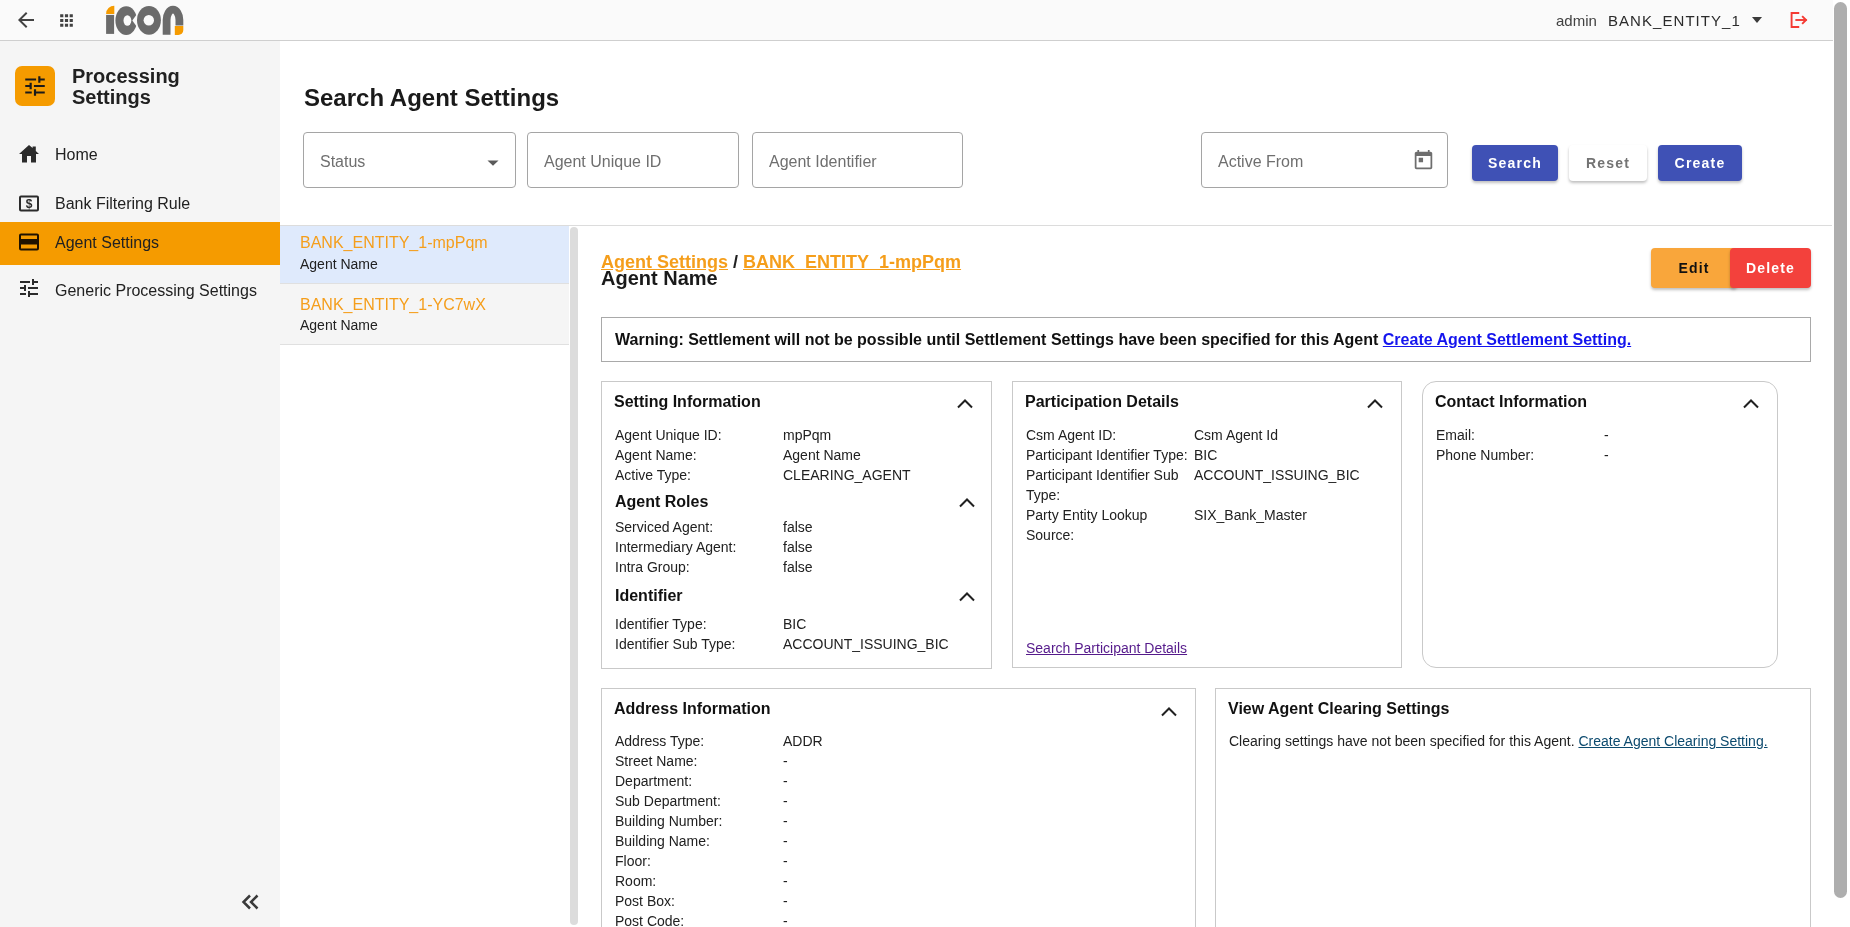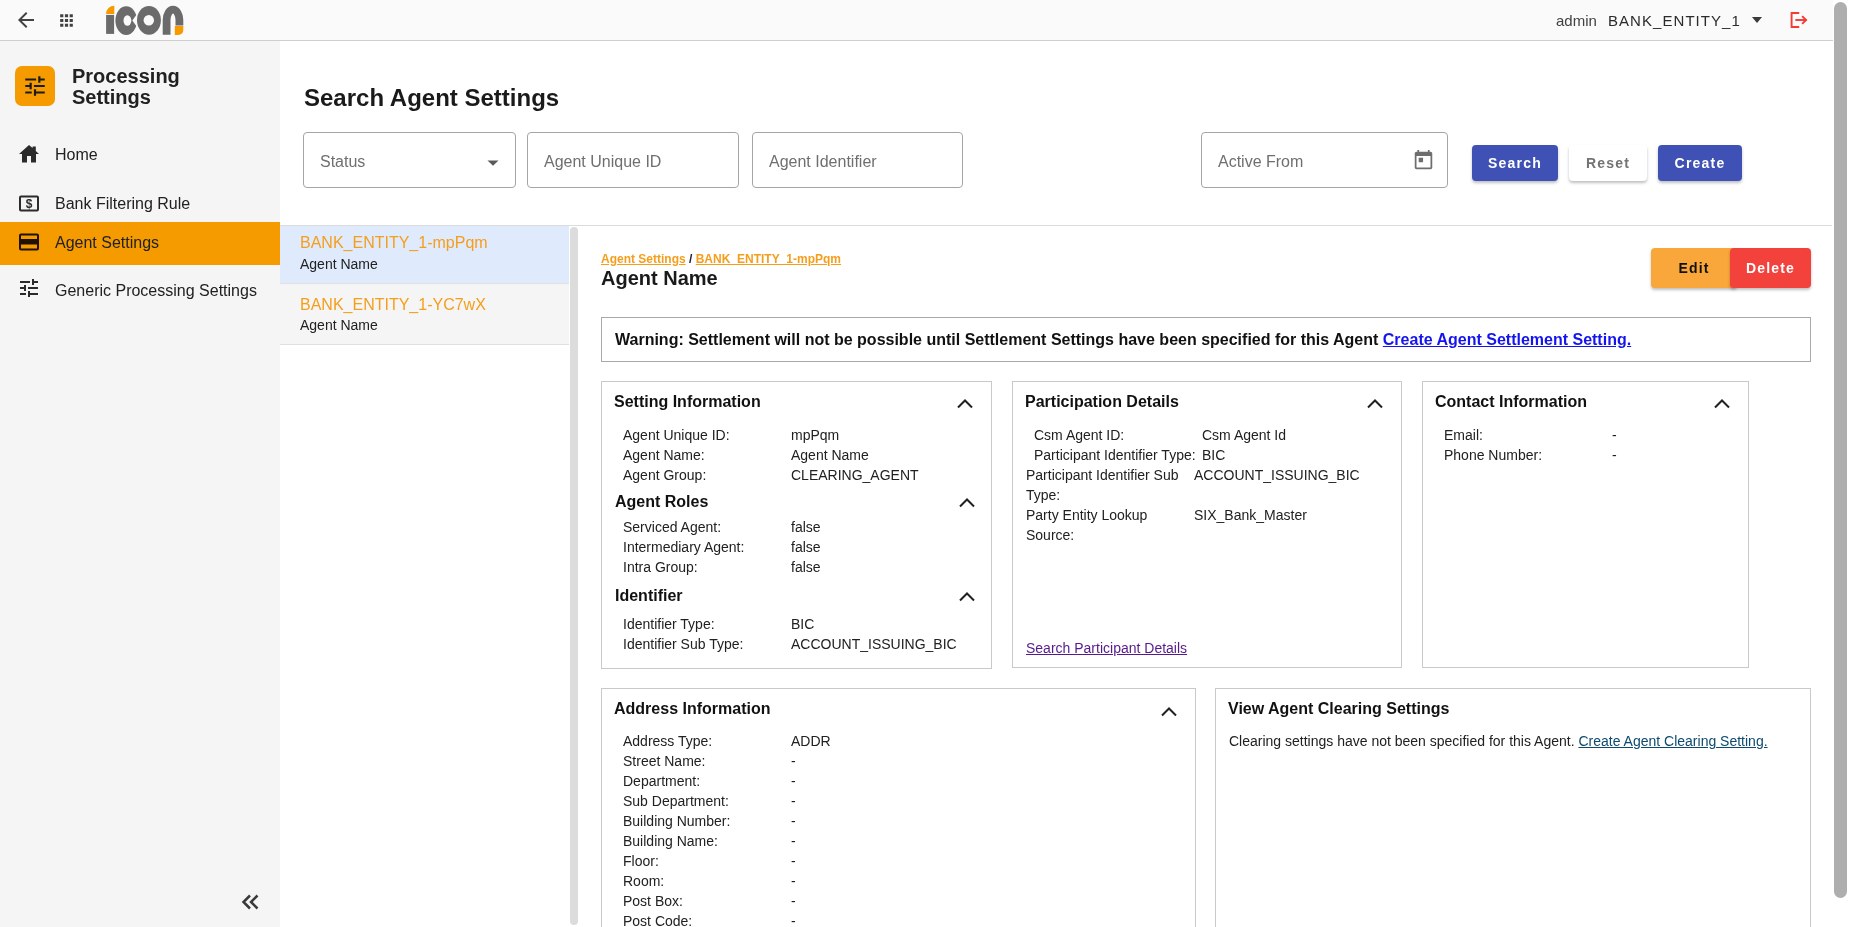--- a/index.html
+++ b/index.html
@@ -14,21 +14,21 @@
   .menuitem .mi-label { position:absolute; left:55px; top:14px; }
   .mi-ic { position:absolute; left:16.5px; top:10px; width:24px; height:24px; }
   
   .field { position:absolute; top:132px; height:56px; border:1px solid #a5a5a5; border-radius:4px; background:#fff; }
   .field .ph { position:absolute; left:16px; top:20px; font-size:16px; color:#6f6f6f; }
   .btn { position:absolute; top:145px; height:36px; border-radius:4px; font-weight:bold; font-size:14px; letter-spacing:1.2px; text-align:center; box-shadow:0 2px 3px rgba(0,0,0,0.25); }
   
   .card { position:absolute; background:#fff; border:1px solid #c9c9c9; }
   .ctitle { position:absolute; left:12px; top:11px; font-size:16px; font-weight:bold; color:#111; }
   .crow { position:absolute; left:13px; font-size:14px; color:#212121; line-height:20px; white-space:nowrap; }
-  .crow .lab { display:inline-block; width:168px; vertical-align:top;margin-left:8px; }
+  .crow .lab { display:inline-block; width:168px; vertical-align:top; }
   .sechead { position:absolute; left:13px; font-size:16px; font-weight:bold; color:#111; }
   .chev { position:absolute; width:16px; height:16px; }
 </style>
 </head>
 <body>
 <div id="app">
 
   <div id="topbar">
     <svg class="abs" style="left:14px;top:8px" width="24" height="24" viewBox="0 0 24 24">
         <path d="M20 11H7.8l5.6-5.6L12 4l-8 8 8 8 1.4-1.4L7.8 13H20v-2z" fill="#424242"></path>
@@ -136,40 +136,40 @@
     <div class="abs" style="left:20px;top:30px;font-size:14px;color:#212121;">Agent Name</div>
   </div>
   <div class="abs" style="left:280px;top:283px;width:289px;height:1px;background:#e0e0e0;"></div>
   <div class="abs" style="left:280px;top:284px;width:289px;height:61px;background:#f5f5f5;">
     <div class="abs" style="left:20px;top:12px;font-size:16px;color:#f59e1b;">BANK_ENTITY_1-YC7wX</div>
     <div class="abs" style="left:20px;top:33px;font-size:14px;color:#212121;">Agent Name</div>
   </div>
   <div class="abs" style="left:280px;top:344px;width:289px;height:1px;background:#e0e0e0;"></div>
   <div class="abs" style="left:570px;top:227px;width:8px;height:698px;background:#dcdcdc;border-radius:4px;"></div>
 
-  <div class="abs" style="left:601px;top:252px;font-size:12px;font-weight:bold;color:#212121;">
+  <div class="abs" style="left:601px;top:252px;font-size:18px;font-weight:bold;color:#212121;">
     <span style="color:#f59e1b;text-decoration:underline;">Agent Settings</span> / <span style="color:#f59e1b;text-decoration:underline;">BANK_ENTITY_1-mpPqm</span>
   </div>
   <div class="abs" style="left:601px;top:267px;font-size:20px;font-weight:bold;color:#1a1a1a;">Agent Name</div>
 
   <div class="btn" style="left:1651px;top:248px;width:86px;height:40px;background:#f9a63b;color:#111;line-height:40px;letter-spacing:1.2px;">Edit</div>
   <div class="btn" style="left:1730px;top:248px;width:81px;height:40px;background:#f3413c;color:#fff;line-height:40px;letter-spacing:1.2px;">Delete</div>
 
   <div class="abs" style="left:601px;top:317px;width:1210px;height:45px;border:1px solid #a9a9a9;background:#fff;">
     <div class="abs" style="left:13px;top:13px;font-size:16px;font-weight:bold;color:#111;">Warning: Settlement will not be possible until Settlement Settings have been specified for this Agent <span style="color:#1414ee;text-decoration:underline;">Create Agent Settlement Setting.</span></div>
   </div>
 
   <div class="card" style="left:601px;top:381px;width:391px;height:288px;">
     <div class="ctitle">Setting Information</div>
     <svg class="chev" style="right:18px;top:14px;" viewBox="0 0 16 16">
         <path fill="none" stroke="#212121" stroke-width="2" d="M1 11.5 L8 4.5 L15 11.5"></path>
       </svg>
     <div class="crow" style="top:43px;"><span class="lab">Agent Unique ID:</span>mpPqm</div>
     <div class="crow" style="top:63px;"><span class="lab">Agent Name:</span>Agent Name</div>
-    <div class="crow" style="top:83px;"><span class="lab">Agent Group:</span>CLEARING_AGENT</div>
+    <div class="crow" style="top:83px;"><span class="lab">Active Type:</span>CLEARING_AGENT</div>
     <div class="sechead" style="top:111px;">Agent Roles</div>
     <svg class="chev" style="right:16px;top:113px;" viewBox="0 0 16 16">
         <path fill="none" stroke="#212121" stroke-width="2" d="M1 11.5 L8 4.5 L15 11.5"></path>
       </svg>
     <div class="crow" style="top:135px;"><span class="lab">Serviced Agent:</span>false</div>
     <div class="crow" style="top:155px;"><span class="lab">Intermediary Agent:</span>false</div>
     <div class="crow" style="top:175px;"><span class="lab">Intra Group:</span>false</div>
     <div class="sechead" style="top:205px;">Identifier</div>
     <svg class="chev" style="right:16px;top:207px;" viewBox="0 0 16 16">
         <path fill="none" stroke="#212121" stroke-width="2" d="M1 11.5 L8 4.5 L15 11.5"></path>
@@ -187,21 +187,21 @@
     <div class="crow" style="top:63px;"><span class="lab">Participant Identifier Type:</span>BIC</div>
     <div class="crow" style="top:83px;">Participant Identifier Sub</div>
     <div class="crow" style="top:103px;">Type:</div>
     <div class="crow" style="left:181px;top:83px;">ACCOUNT_ISSUING_BIC</div>
     <div class="crow" style="top:123px;">Party Entity Lookup</div>
     <div class="crow" style="top:143px;">Source:</div>
     <div class="crow" style="left:181px;top:123px;">SIX_Bank_Master</div>
     <div class="crow" style="top:256px;"><span style="color:#551a8b;text-decoration:underline;">Search Participant Details</span></div>
   </div>
 
-  <div class="card" style="left:1422px;top:381px;width:327px;height:287px;">
+  <div class="card" style="left:1422px;top:381px;width:356px;height:287px;border-radius:14px;">
     <div class="ctitle">Contact Information</div>
     <svg class="chev" style="right:18px;top:14px;" viewBox="0 0 16 16">
         <path fill="none" stroke="#212121" stroke-width="2" d="M1 11.5 L8 4.5 L15 11.5"></path>
       </svg>
     <div class="crow" style="top:43px;"><span class="lab">Email:</span>-</div>
     <div class="crow" style="top:63px;"><span class="lab">Phone Number:</span>-</div>
   </div>
 
   <div class="card" style="left:601px;top:688px;width:595px;height:300px;">
     <div class="ctitle">Address Information</div>

